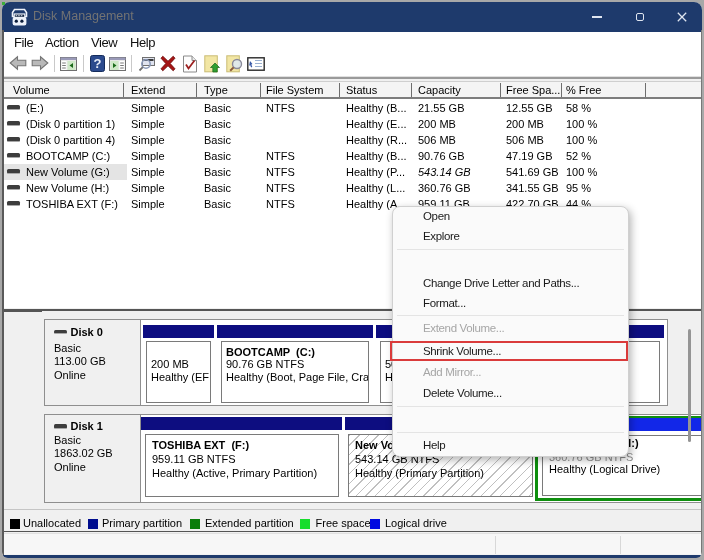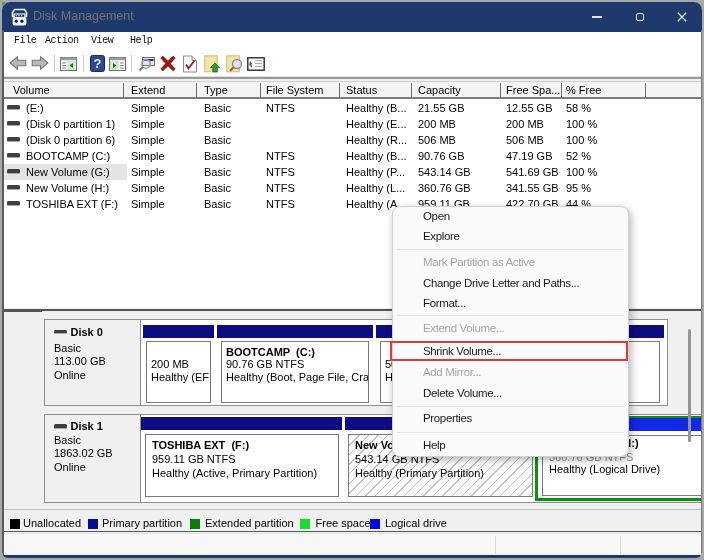--- a/index.html
+++ b/index.html
@@ -2,21 +2,21 @@
 <html><head>
 <meta charset="utf-8">
 <style>
 * { margin:0; padding:0; box-sizing:border-box; }
 html,body { width:704px; height:560px; background:#a8a8a8; font-family:"Liberation Sans", sans-serif; overflow:hidden; }
 .abs { position:absolute; }
 #win { position:absolute; left:2px; top:2px; width:700px; height:556px; background:#f0f0f0; border-radius:8px 8px 6px 6px; overflow:hidden; }
 #titlebar { position:absolute; left:0; top:0; width:700px; height:30px; background:#1e3a6c; }
 #titletext { position:absolute; left:31px; top:7px; color:#737373; font-size:12.5px; }
 #menubar { position:absolute; left:0; top:30px; width:700px; height:19px; background:#ffffff; }
-.mi { position:absolute; top:3px; font-size:10px; letter-spacing:-0.4px; color:#111;font-family:Liberation Mono, monospace; }
+.mi { position:absolute; top:3px; font-size:13px; letter-spacing:-0.4px; color:#111; }
 #toolbar { position:absolute; left:0; top:49px; width:700px; height:26px; background:#ffffff; }
 .tsep { position:absolute; top:4px; width:1px; height:17px; background:#c9c9c9; }
 #tline1 { position:absolute; left:0; top:74px; width:700px; height:1px; background:#e0e0e0; }
 #tline2 { position:absolute; left:0; top:75px; width:700px; height:1.5px; background:#9a9a9a; }
 #hdr { position:absolute; left:0; top:79px; width:700px; height:15.5px; background:#f4f4f4; border-top:1px solid #cfcfcf; }
 .hsep { position:absolute; top:0.5px; width:1px; height:14px; background:#6e6e6e; }
 .hlbl { position:absolute; top:2px; font-size:11px; color:#000; }
 #hdrline { position:absolute; left:0; top:94.5px; width:700px; height:2px; background:#7d7d7d; }
 #list { position:absolute; left:0; top:96.5px; width:700px; height:209.5px; background:#ffffff; }
 .row { position:absolute; left:0; width:700px; height:16px; font-size:11px; color:#000; }
@@ -178,21 +178,21 @@
         <span style="left:24px;">(Disk 0 partition 1)</span>
         <span style="left:129px;">Simple</span>
         <span style="left:202px;">Basic</span>
         <span style="left:344px;">Healthy (E...</span>
         <span style="left:416px;">200 MB</span>
         <span style="left:504px;">200 MB</span>
         <span style="left:564px;">100 %</span>
       </div>
     <div class="row" style="top:33px;">
         <i class="vicon"></i>
-        <span style="left:24px;">(Disk 0 partition 6)</span>
+        <span style="left:24px;">(Disk 0 partition 4)</span>
         <span style="left:129px;">Simple</span>
         <span style="left:202px;">Basic</span>
         <span style="left:344px;">Healthy (R...</span>
         <span style="left:416px;">506 MB</span>
         <span style="left:504px;">506 MB</span>
         <span style="left:564px;">100 %</span>
       </div>
     <div class="row" style="top:49px;">
         <i class="vicon"></i>
         <span style="left:24px;">BOOTCAMP (C:)</span>
@@ -204,21 +204,21 @@
         <span style="left:504px;">47.19 GB</span>
         <span style="left:564px;">52 %</span>
       </div>
     <div class="row" style="top:65px;">
         <i class="vicon"></i>
         <span style="left:24px;">New Volume (G:)</span>
         <span style="left:129px;">Simple</span>
         <span style="left:202px;">Basic</span>
         <span style="left:264px;">NTFS</span>
         <span style="left:344px;">Healthy (P...</span>
-        <span style="left:416px;">543.14 GB</span>
+        <span style="left:416px;font-style:italic;">543.14 GB</span>
         <span style="left:504px;">541.69 GB</span>
         <span style="left:564px;">100 %</span>
       </div>
     <div class="row" style="top:81px;">
         <i class="vicon"></i>
         <span style="left:24px;">New Volume (H:)</span>
         <span style="left:129px;">Simple</span>
         <span style="left:202px;">Basic</span>
         <span style="left:264px;">NTFS</span>
         <span style="left:344px;">Healthy (L...</span>
@@ -319,27 +319,25 @@
     <div class="ssep" style="left:618px;"></div>
   </div>
   <div id="leftborder"></div>
   <div id="rightborder"></div>
   <div id="navybottom"></div>
 </div>
 <div id="ctxmenu">
   <div class="cmi" style="top:-1px;">Open</div>
   <div class="cmi" style="top:19px;">Explore</div>
   <div class="csep" style="top:41.5px;"></div>
-  <div class="cmi dis" style="top:45px;">Mark Partition as Active</div>
   <div class="cmi" style="top:66px;">Change Drive Letter and Paths...</div>
   <div class="cmi" style="top:86px;">Format...</div>
   <div class="csep" style="top:107.5px;"></div>
   <div class="cmi dis" style="top:111px;">Extend Volume...</div>
   <div class="cmi" style="top:133.8px;">Shrink Volume...</div>
   <div class="cmi dis" style="top:155.3px;">Add Mirror...</div>
   <div class="cmi" style="top:175.5px;">Delete Volume...</div>
   <div class="csep" style="top:198.5px;"></div>
-  <div class="cmi" style="top:201.4px;">Properties</div>
   <div class="csep" style="top:225px;"></div>
   <div class="cmi" style="top:228px;">Help</div>
 </div>
 <div id="redrect"></div>
 <div id="scrollthumb"></div>
 
 </body></html>

